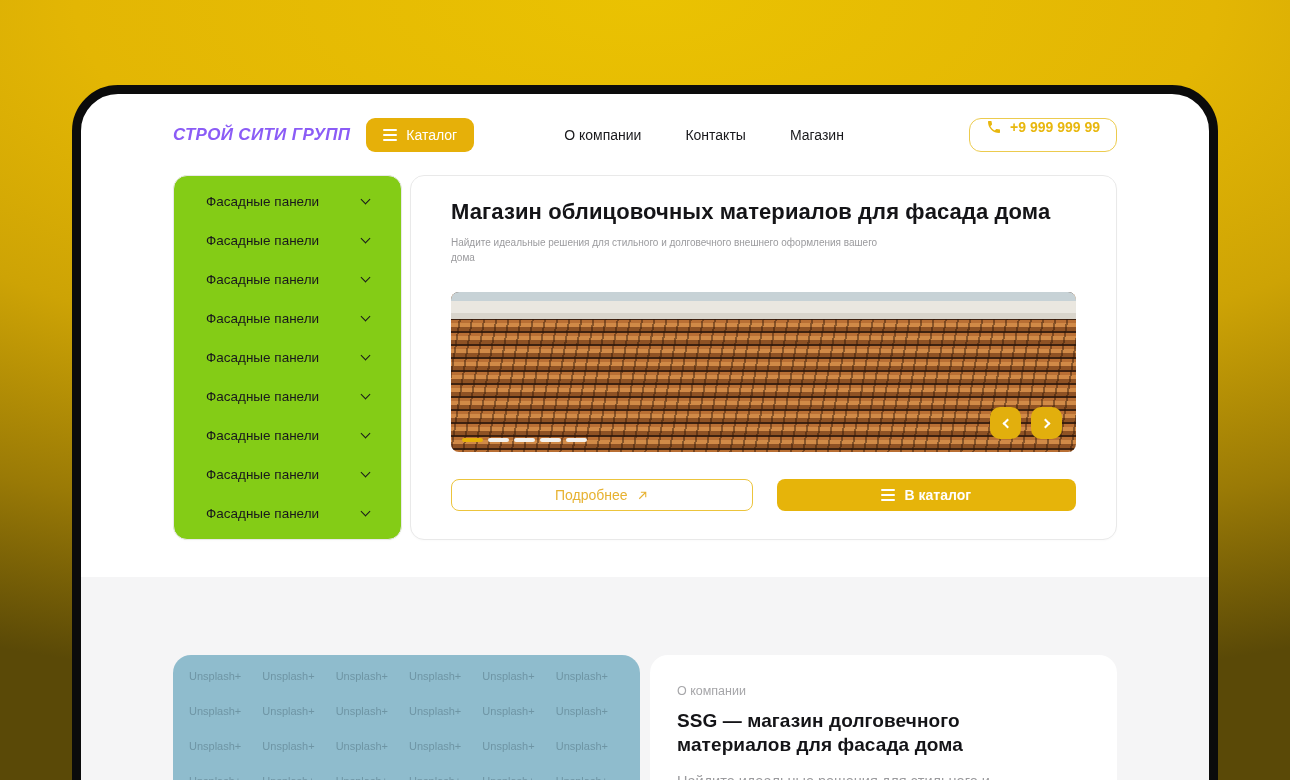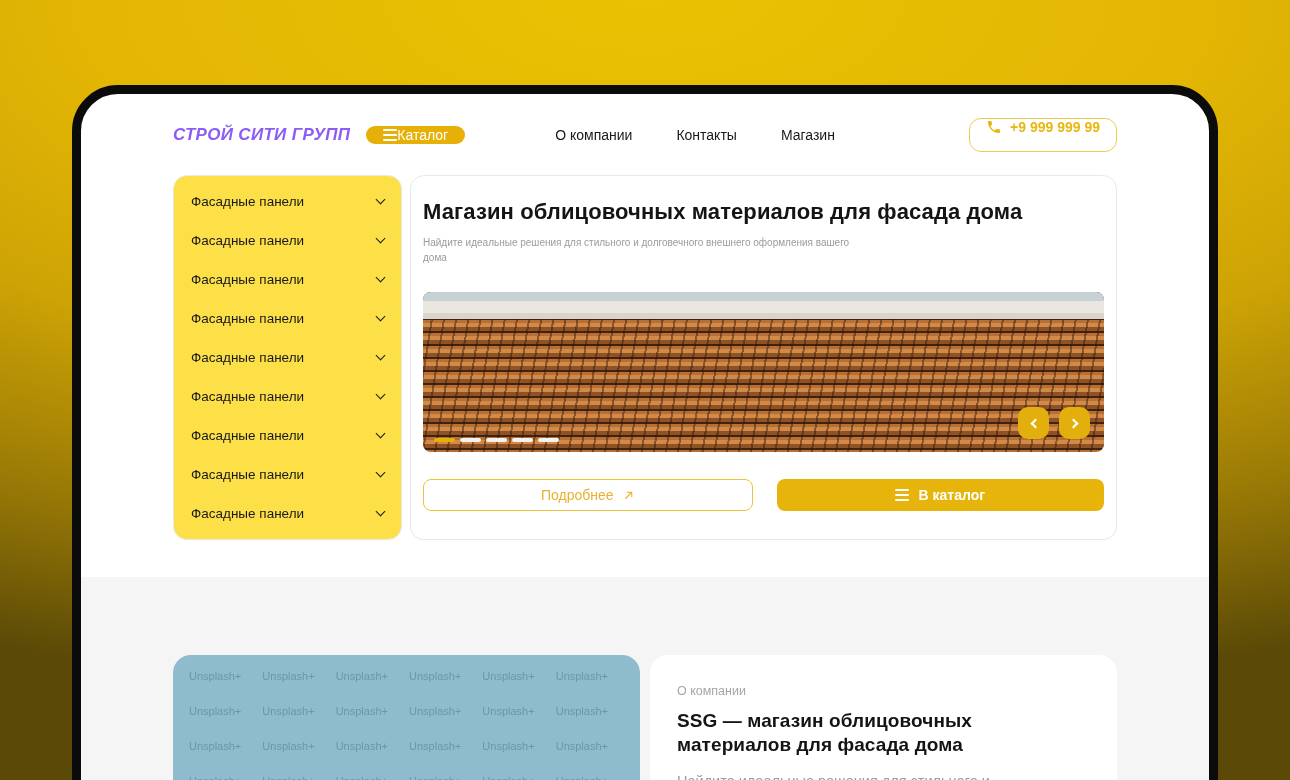--- a/index.html
+++ b/index.html
@@ -20,55 +20,55 @@
 
   
   .header {
     height:81px; padding:0 92px; display:flex; align-items:center;
   }
   .logo {
     font-size:17px; font-weight:bold; font-style:italic; color:#8b5cf6;
     letter-spacing:.3px; white-space:nowrap;
   }
   .btn-catalog {
-    margin-left:16px; height:18px; padding:0 17px; border:none; cursor:pointer;
+    margin-left:16px; height:34px; padding:0 17px; border:none; cursor:pointer;
     background:#e6b009; color:#fff; font-size:14px; border-radius:9px;
-    display:flex; align-items:center; font-family:inherit;
+    display:flex; align-items:center; gap:9px; font-family:inherit;
   }
   .burger { display:inline-flex; flex-direction:column; gap:3px; }
   .burger i { display:block; width:14px; height:2px; background:#fff; border-radius:2px; }
   .nav { display:flex; gap:44px; margin-left:90px; }
   .nav a { font-size:14px; color:#19191c; text-decoration:none; cursor:pointer; }
   .btn-phone {
     margin-left:auto; height:34px; padding:0 16px; cursor:pointer;
     background:#fff; border:1.5px solid #eccb4e; border-radius:12px;
     display:flex; align-items:flex-start; gap:8px;
     color:#e8b70e; font-size:14px; font-weight:bold; font-family:inherit;
   }
   .phone-glyph { width:16px; height:16px; fill:#e8b70e; }
 
   
   .main-row { display:flex; gap:8px; padding:0 92px; }
   .sidebar {
-    width:229px; height:365px; background:#fde047;
+    width:229px; height:365px; background:#84cc16;
     border:1px solid #e9e9e9; border-radius:14px;
-    display:flex; flex-direction:column; padding:6px 0; box-shadow:0 1px 2px rgba(0,0,0,.02);
+    display:flex; flex-direction:column; padding:6px 15px; box-shadow:0 1px 2px rgba(0,0,0,.02);
   }
   .side-item {
     flex:1; display:flex; align-items:center; justify-content:space-between;
     padding:0 17px; cursor:pointer; font-size:13.5px; color:#19191c;
   }
   .chev-down {
     width:7px; height:7px; border-right:1.6px solid #19191c; border-bottom:1.6px solid #19191c;
     transform:rotate(45deg); margin-top:-4px;
   }
 
   .hero {
     flex:1; height:365px; background:#fff;
-    border:1px solid #e9e9e9; border-radius:14px; padding:23px 12px;
+    border:1px solid #e9e9e9; border-radius:14px; padding:23px 40px;
     box-shadow:0 1px 2px rgba(0,0,0,.02);
   }
   .hero-title { font-size:22px; font-weight:bold; color:#141417; letter-spacing:.1px; }
   .hero-sub {
     margin-top:11px; font-size:10px; line-height:1.45; color:#9b9b9e; max-width:430px;
   }
 
   
   .carousel { position:relative; margin-top:27px; height:160px; border-radius:8px; overflow:hidden; }
   .roof-photo {
@@ -246,18 +246,18 @@
       </div>
     </div>
   </div>
 
   <div class="about-section">
     <div class="about-photo">
       <div class="watermark">Unsplash+ Unsplash+ Unsplash+ Unsplash+ Unsplash+ Unsplash+ Unsplash+ Unsplash+ Unsplash+ Unsplash+ Unsplash+ Unsplash+ Unsplash+ Unsplash+ Unsplash+ Unsplash+ Unsplash+ Unsplash+ Unsplash+ Unsplash+ Unsplash+ Unsplash+ Unsplash+ Unsplash+ Unsplash+ Unsplash+ Unsplash+ Unsplash+ Unsplash+ Unsplash+ Unsplash+ Unsplash+ Unsplash+ Unsplash+ Unsplash+ Unsplash+ Unsplash+ Unsplash+ Unsplash+ Unsplash+ Unsplash+ Unsplash+</div>
     </div>
     <div class="about-card">
       <div class="about-label">О компании</div>
-      <div class="about-title">SSG — магазин облицовочных материалов для фасада дома</div>
+      <div class="about-title">SSG — магазин долговечного материалов для фасада дома</div>
       <div class="about-text">Найдите идеальные решения для стильного и долговечного</div>
     </div>
   </div>
 
 </div>
 
 </body></html>

